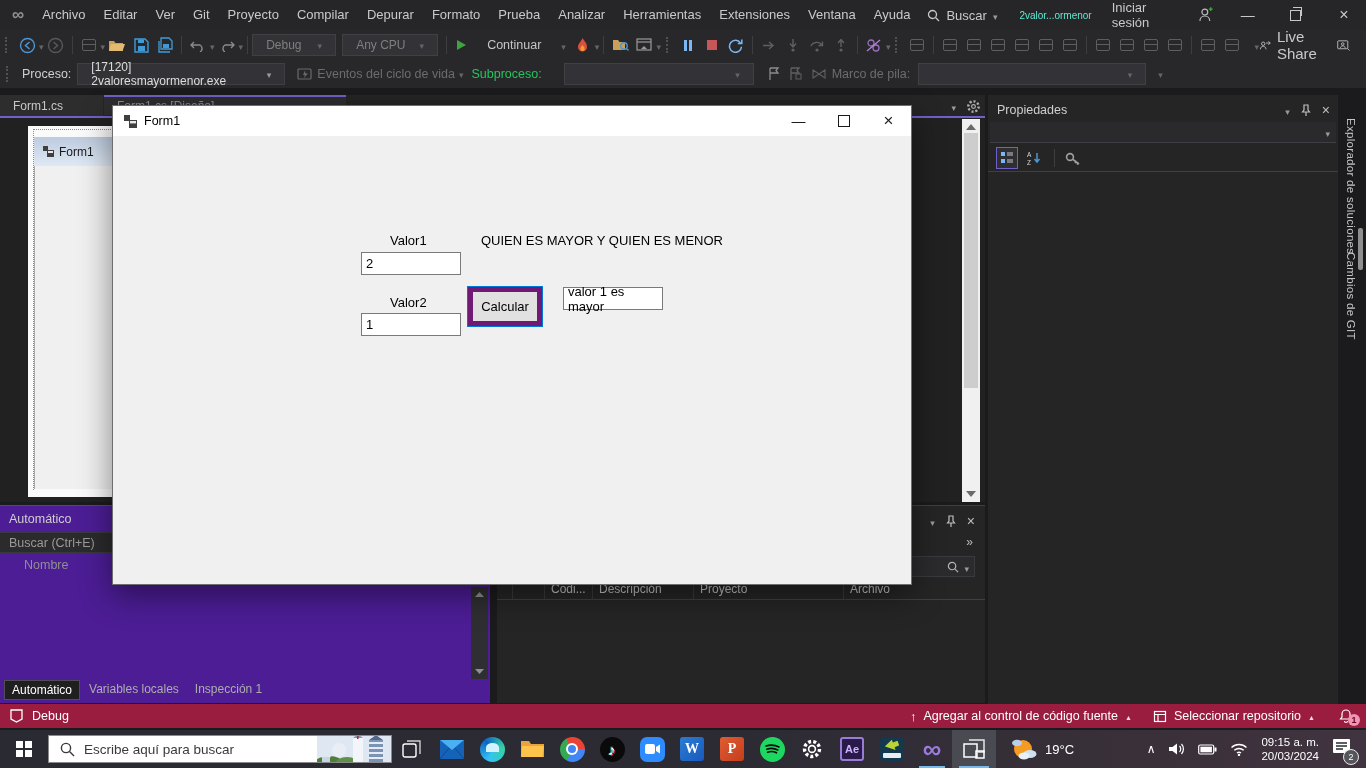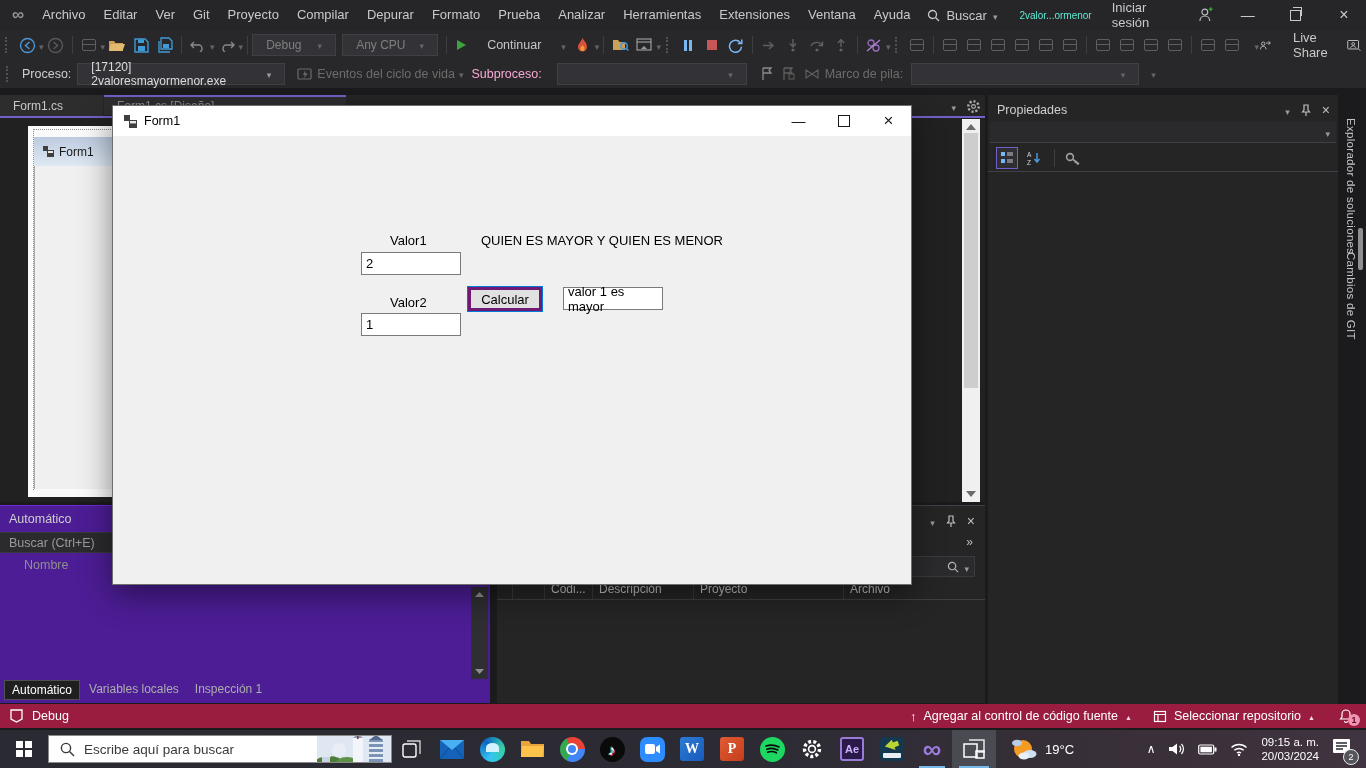--- a/index.html
+++ b/index.html
@@ -272,21 +272,21 @@
         <span class="gicon"></span>
       </div>
     <span class="caret dim" style="margin-left:10px;"></span>
     <div class="flex" style="margin-left:auto;margin-right:16px;gap:10px;">
       <div class="flex" style="gap:6px;">
         <svg width="17" height="15" viewBox="0 0 17 15">
             <circle cx="6" cy="5" r="2.4" fill="none" stroke="#c8c8c8" stroke-width="1.2"></circle>
             <path d="M2 13 c0-2.8 1.8-4.4 4-4.4 s4 1.6 4 4.4" fill="none" stroke="#c8c8c8" stroke-width="1.2"></path>
             <path d="M10 4 h6 M13.5 1.5 L16 4 L13.5 6.5" fill="none" stroke="#c8c8c8" stroke-width="1.2"></path>
           </svg>
-        <span style="font-size:13px;margin-left:16px;">Live Share</span>
+        <span style="font-size:15px;">Live Share</span>
       </div>
       <svg width="18" height="15" viewBox="0 0 18 15">
           <rect x="1" y="1" width="14" height="11" rx="1" fill="none" stroke="#c8c8c8" stroke-width="1.2"></rect>
           <circle cx="8" cy="5.5" r="1.8" fill="none" stroke="#c8c8c8" stroke-width="1.1"></circle>
           <path d="M4.5 11 c.5-2 1.8-3 3.5-3 s3 1 3.5 3" fill="none" stroke="#c8c8c8" stroke-width="1.1"></path>
           <path d="M15 12 l2.5 2.5" stroke="#c8c8c8" stroke-width="1.2"></path>
         </svg>
     </div>
   </div>
 
@@ -296,21 +296,21 @@
     <div class="dd" style="width:208px;color:#dedede;">
       <span>[17120] 2valoresmayormenor.exe</span>
         <span class="caret"></span>
     </div>
     <svg width="15" height="13" viewBox="0 0 15 13" style="margin:0 5px 0 12px;">
         <rect x="1" y="1" width="13" height="10" rx="1" fill="none" stroke="#6a6a6a" stroke-width="1.2"></rect>
         <path d="M8 2.5 L6 7 h2 l-1.5 3.5 L11 5.5 H8.5z" fill="#6a6a6a"></path>
       </svg>
     <span style="color:#6c6c6c;">Eventos del ciclo de vida</span>
     <span class="caret dim" style="margin:0 8px 0 4px;"></span>
-    <span style="color:#f9a8d4;margin-right:15px;text-align:center;">Subproceso:</span>
+    <span style="color:#22c55e;margin-right:22px;text-align:center;">Subproceso:</span>
     <div class="dd" style="width:190px;">
       <span></span>
         <span class="caret dim"></span>
     </div>
     <svg width="13" height="14" viewBox="0 0 13 14" style="margin:0 4px 0 14px;">
         <path d="M2 1 v12 M2 1 h8 l-2 2.5 2 2.5 H2" fill="none" stroke="#8a8a8a" stroke-width="1.3"></path>
       </svg>
     <svg width="13" height="14" viewBox="0 0 13 14" style="margin:0 4px;">
         <path d="M2 1 v12 M2 1 h8 l-2 2.5 2 2.5 H2" fill="none" stroke="#5f5f5f" stroke-width="1.3"></path>
         <rect x="7" y="7" width="5" height="5" fill="none" stroke="#5f5f5f" stroke-width="1"></rect>
@@ -670,19 +670,19 @@
         <div class="wbtn">
             <div style="width:10px;height:10px;border:1px solid #1a1a1a;"></div>
           </div>
         <div class="wbtn" style="color:#1a1a1a;font-size:17px;">×</div>
       </div>
     </div>
 
     <span class="fw-label" style="left:277px;top:127px;">Valor1</span>
     <div class="fw-tb" style="left:248px;top:146px;width:100px;height:23px;">2</div>
     <span class="fw-label" style="left:368px;top:127px;">QUIEN ES MAYOR Y QUIEN ES MENOR</span>
-    <div class="fw-tb" style="left:355px;top:181px;width:74px;height:24px;background:#e1e1e1;border:3px solid #701a75;box-shadow:0 0 0 1px #0078d7;justify-content:center;">Calcular</div>
+    <div class="fw-tb" style="left:355px;top:181px;width:74px;height:39px;background:#e1e1e1;border:5px solid #701a75;box-shadow:0 0 0 1px #0078d7;justify-content:center;">Calcular</div>
     <div class="fw-tb" style="left:450px;top:181px;width:100px;height:23px;">valor 1 es mayor</div>
     <span class="fw-label" style="left:277px;top:189px;">Valor2</span>
     <div class="fw-tb" style="left:248px;top:207px;width:100px;height:23px;">1</div>
   </div>
 
 </div>
 
 </body></html>

